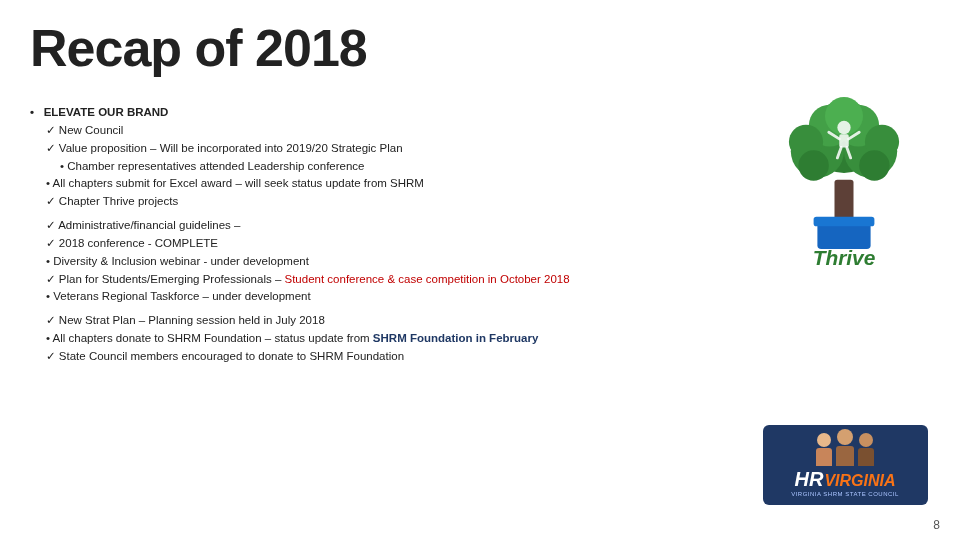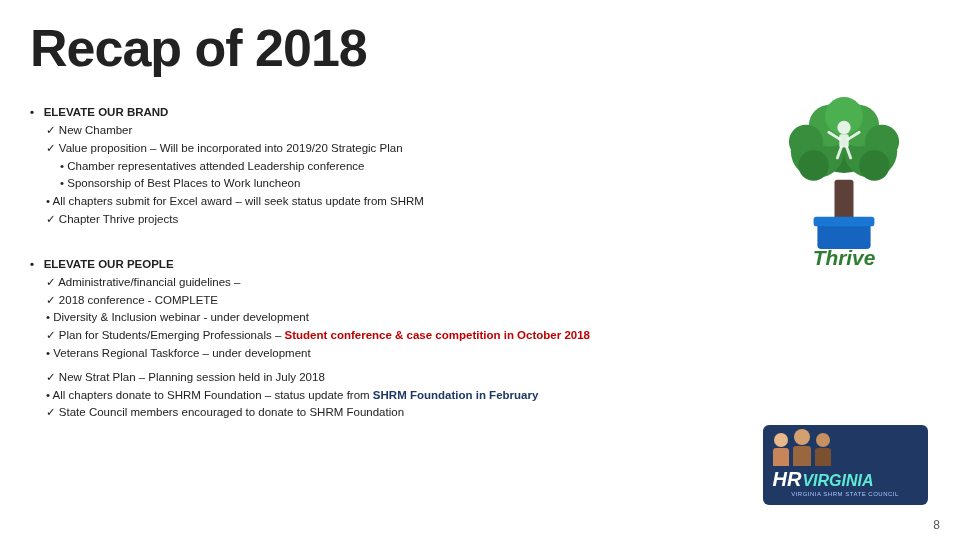--- a/index.html
+++ b/index.html
@@ -36,21 +36,21 @@
     }
     .section-header {
       font-weight: bold;
       font-size: 11.5px;
       margin-top: 27px;
     }
     .bullet-dot::before { content: "• "; }
     .bullet-check::before { content: "✓ "; }
     .indent1 { padding-left: 16px; }
     .indent2 { padding-left: 30px; }
-    .highlight-red { color: #c00000; font-weight: bold; }
+    .highlight-red { color: #c00000; font-weight: normal; }
     .highlight-blue { color: #1f3864; font-weight: bold; }
     .page-num {
       position: absolute;
       bottom: 8px;
       right: 20px;
       font-size: 12px;
       color: #555;
     }
     
     .logo-thrive {
@@ -78,20 +78,21 @@
       display: flex;
       align-items: center;
       justify-content: center;
     }
     .hr-virginia-box {
       background: #1f3864;
       border-radius: 6px;
       padding: 6px 10px;
       display: flex;
       flex-direction: column;
+      align-items: center;
       width: 165px;
       height: 80px;
       justify-content: center;
     }
     .hr-people {
       display: flex;
       gap: 4px;
       margin-bottom: 2px;
     }
   </style>
@@ -100,32 +101,28 @@
 
 <div class="slide">
   <div class="title">Recap of 2018</div>
 
   <div class="content">
 
     <div class="section">
       <div class="bullet-dot section-header">
         &nbsp;&nbsp;<span style="font-weight:bold;">ELEVATE OUR BRAND</span>
       </div>
-      <div class="indent1 bullet-check">New Chamber</div>
+      <div class="indent1 bullet-check">New Council</div>
       <div class="indent1 bullet-check">Value proposition – Will be incorporated into 2019/20 Strategic Plan</div>
       <div class="indent2 bullet-dot">Chamber representatives attended Leadership conference</div>
-      <div class="indent2 bullet-dot">Sponsorship of Best Places to Work luncheon</div>
       <div class="indent1 bullet-dot">All chapters submit for Excel award – will seek status update from SHRM</div>
       <div class="indent1 bullet-check">Chapter Thrive projects</div>
     </div>
 
     <div class="section">
-      <div class="bullet-dot section-header">
-        &nbsp;&nbsp;<span style="font-weight:bold;">ELEVATE OUR PEOPLE</span>
-      </div>
       <div class="indent1 bullet-check">Administrative/financial guidelines –</div>
       <div class="indent1 bullet-check">2018 conference - COMPLETE</div>
       <div class="indent1 bullet-dot">Diversity &amp; Inclusion webinar - under development</div>
       <div class="indent1 bullet-check">Plan for Students/Emerging Professionals – <span class="highlight-red">Student conference &amp; case competition in October 2018</span></div>
       <div class="indent1 bullet-dot">Veterans Regional Taskforce – under development</div>
     </div>
 
     <div class="section">
       <div class="indent1 bullet-check">New Strat Plan – Planning session held in July 2018</div>
       <div class="indent1 bullet-dot">All chapters donate to SHRM Foundation – status update from <span class="highlight-blue">SHRM Foundation in February</span></div>
@@ -179,20 +176,20 @@
           <div style="width:16px;height:16px;border-radius:50%;background:#d4a070;margin-bottom:1px;"></div>
           <div style="width:18px;height:20px;background:#9a6640;border-radius:3px 3px 0 0;"></div>
         </div>
         <div style="display:flex;flex-direction:column;align-items:center;">
           <div style="width:14px;height:14px;border-radius:50%;background:#c89060;margin-bottom:1px;"></div>
           <div style="width:16px;height:18px;background:#7a5030;border-radius:3px 3px 0 0;"></div>
         </div>
       </div>
       <div style="display:flex;align-items:baseline;gap:1px;">
         <span style="font-size:20px;font-weight:900;color:#fff;font-style:italic;">HR</span>
-        <span style="font-size:16px;font-weight:900;color:#5eead4;font-style:italic;">VIRGINIA</span>
+        <span style="font-size:16px;font-weight:900;color:#f97316;font-style:italic;">VIRGINIA</span>
       </div>
       <div style="font-size:6px;color:#aac4ff;letter-spacing:0.5px;text-align:center;">VIRGINIA SHRM STATE COUNCIL</div>
     </div>
   </div>
 
   <div class="page-num">8</div>
 </div>
 
 </body></html>

